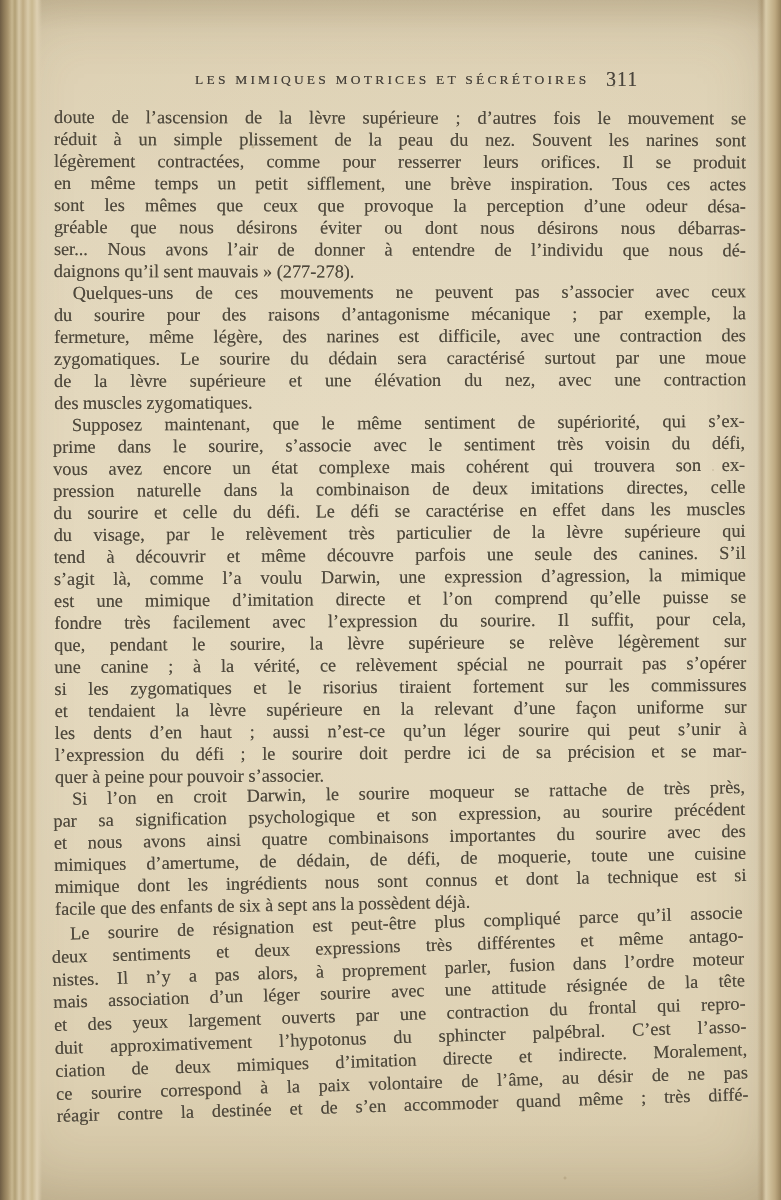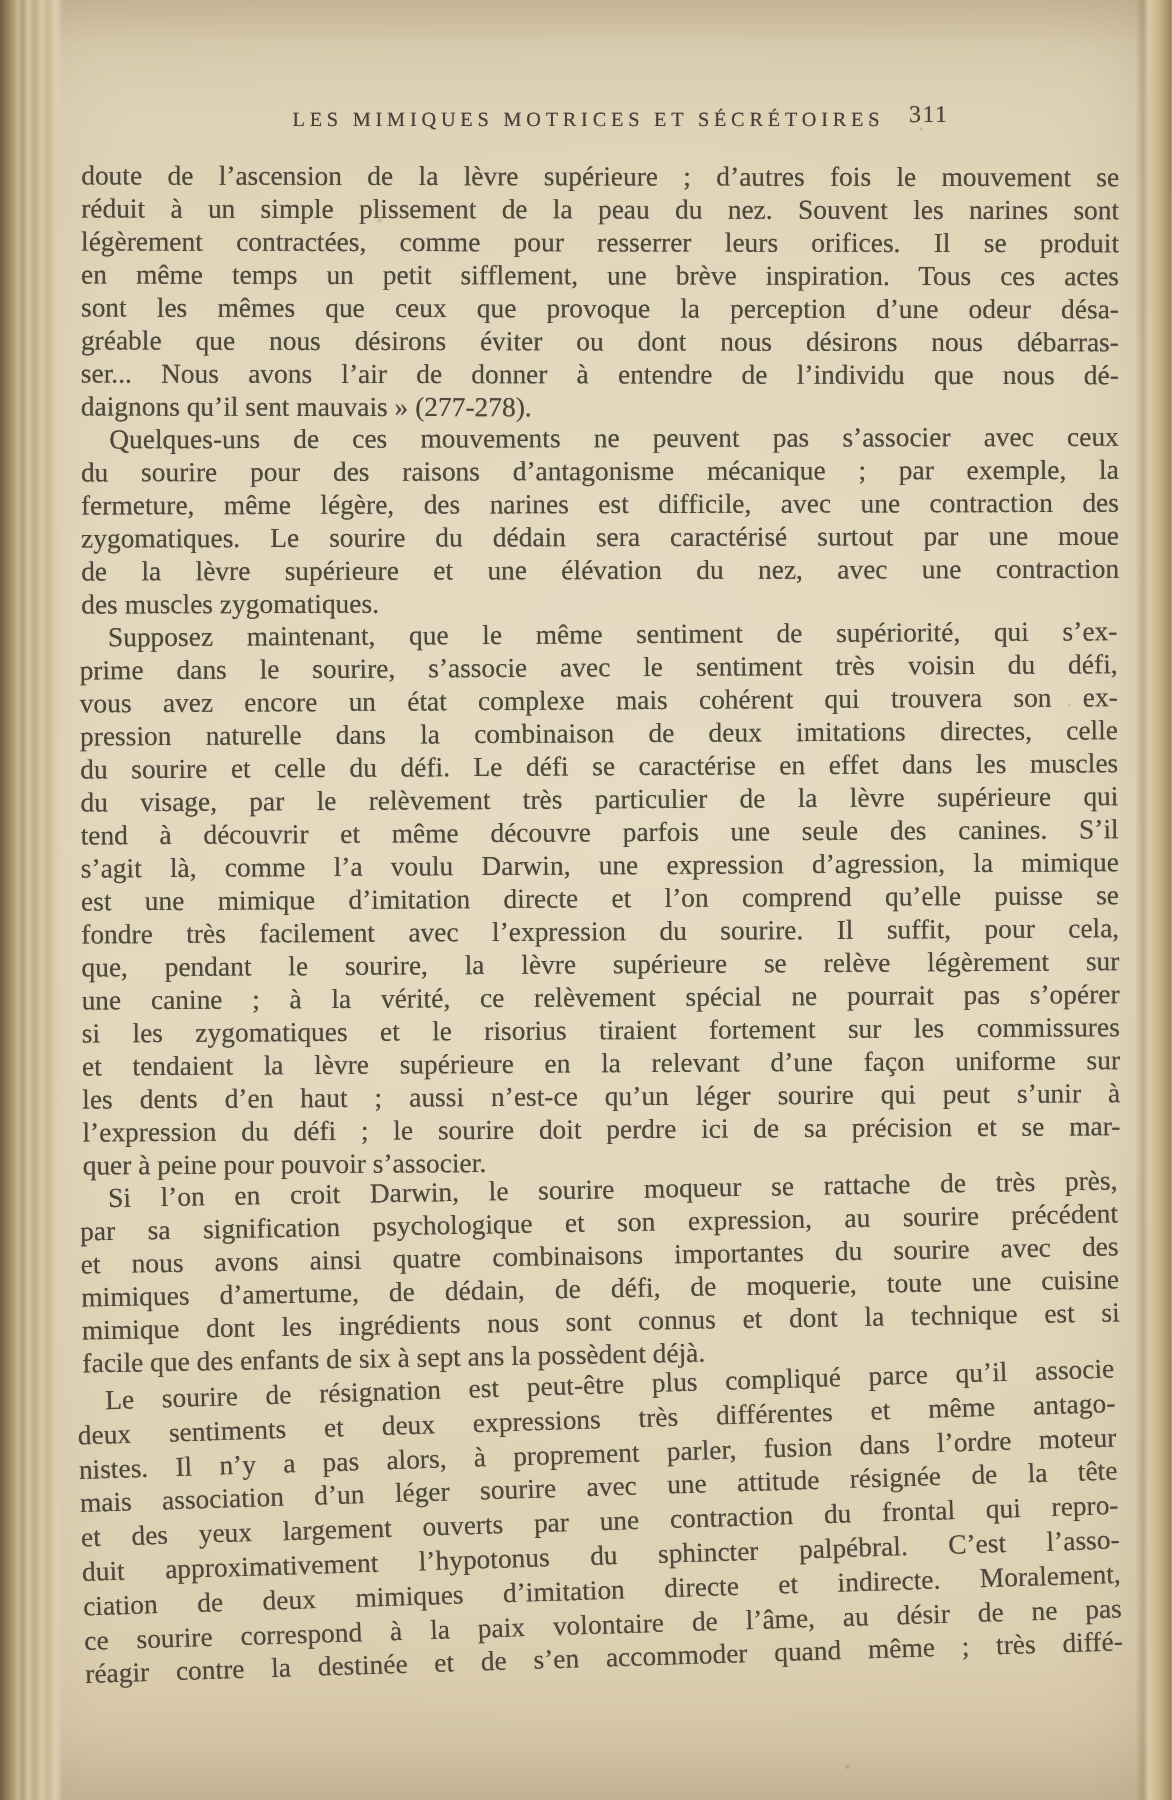--- a/index.html
+++ b/index.html
@@ -35,21 +35,21 @@
   .header{position:absolute;top:70px;left:0;width:100%;height:26px;color:#46413a;}
   .header .title{
     position:absolute;left:168px;top:2px;
     font-size:13.5px;letter-spacing:3.2px;font-weight:500;
     text-shadow:0 0 .5px rgba(70,65,58,.6);
     white-space:nowrap;
     margin-left:27px;
   }
   .header .dot{position:absolute;left:578px;top:3px;font-size:13px;color:#6b6456;}
   .header .pagenum{
-    position:absolute;left:606px;top:-2px;font-size:16px;letter-spacing:1px;
+    position:absolute;left:606px;top:-2px;font-size:20px;letter-spacing:1px;
     color:#4a453c;text-shadow:0 0 .5px rgba(70,65,58,.6);
   }
   .text-block{
     position:absolute;left:54px;top:106px;width:692px;
     color:#4e483c;
   }
   .para{transform-origin:0 50%;}
   .p1{transform:rotate(.1deg);}
   .p2{transform:rotate(-.15deg);}
   .p3{transform:rotate(-.35deg);}

